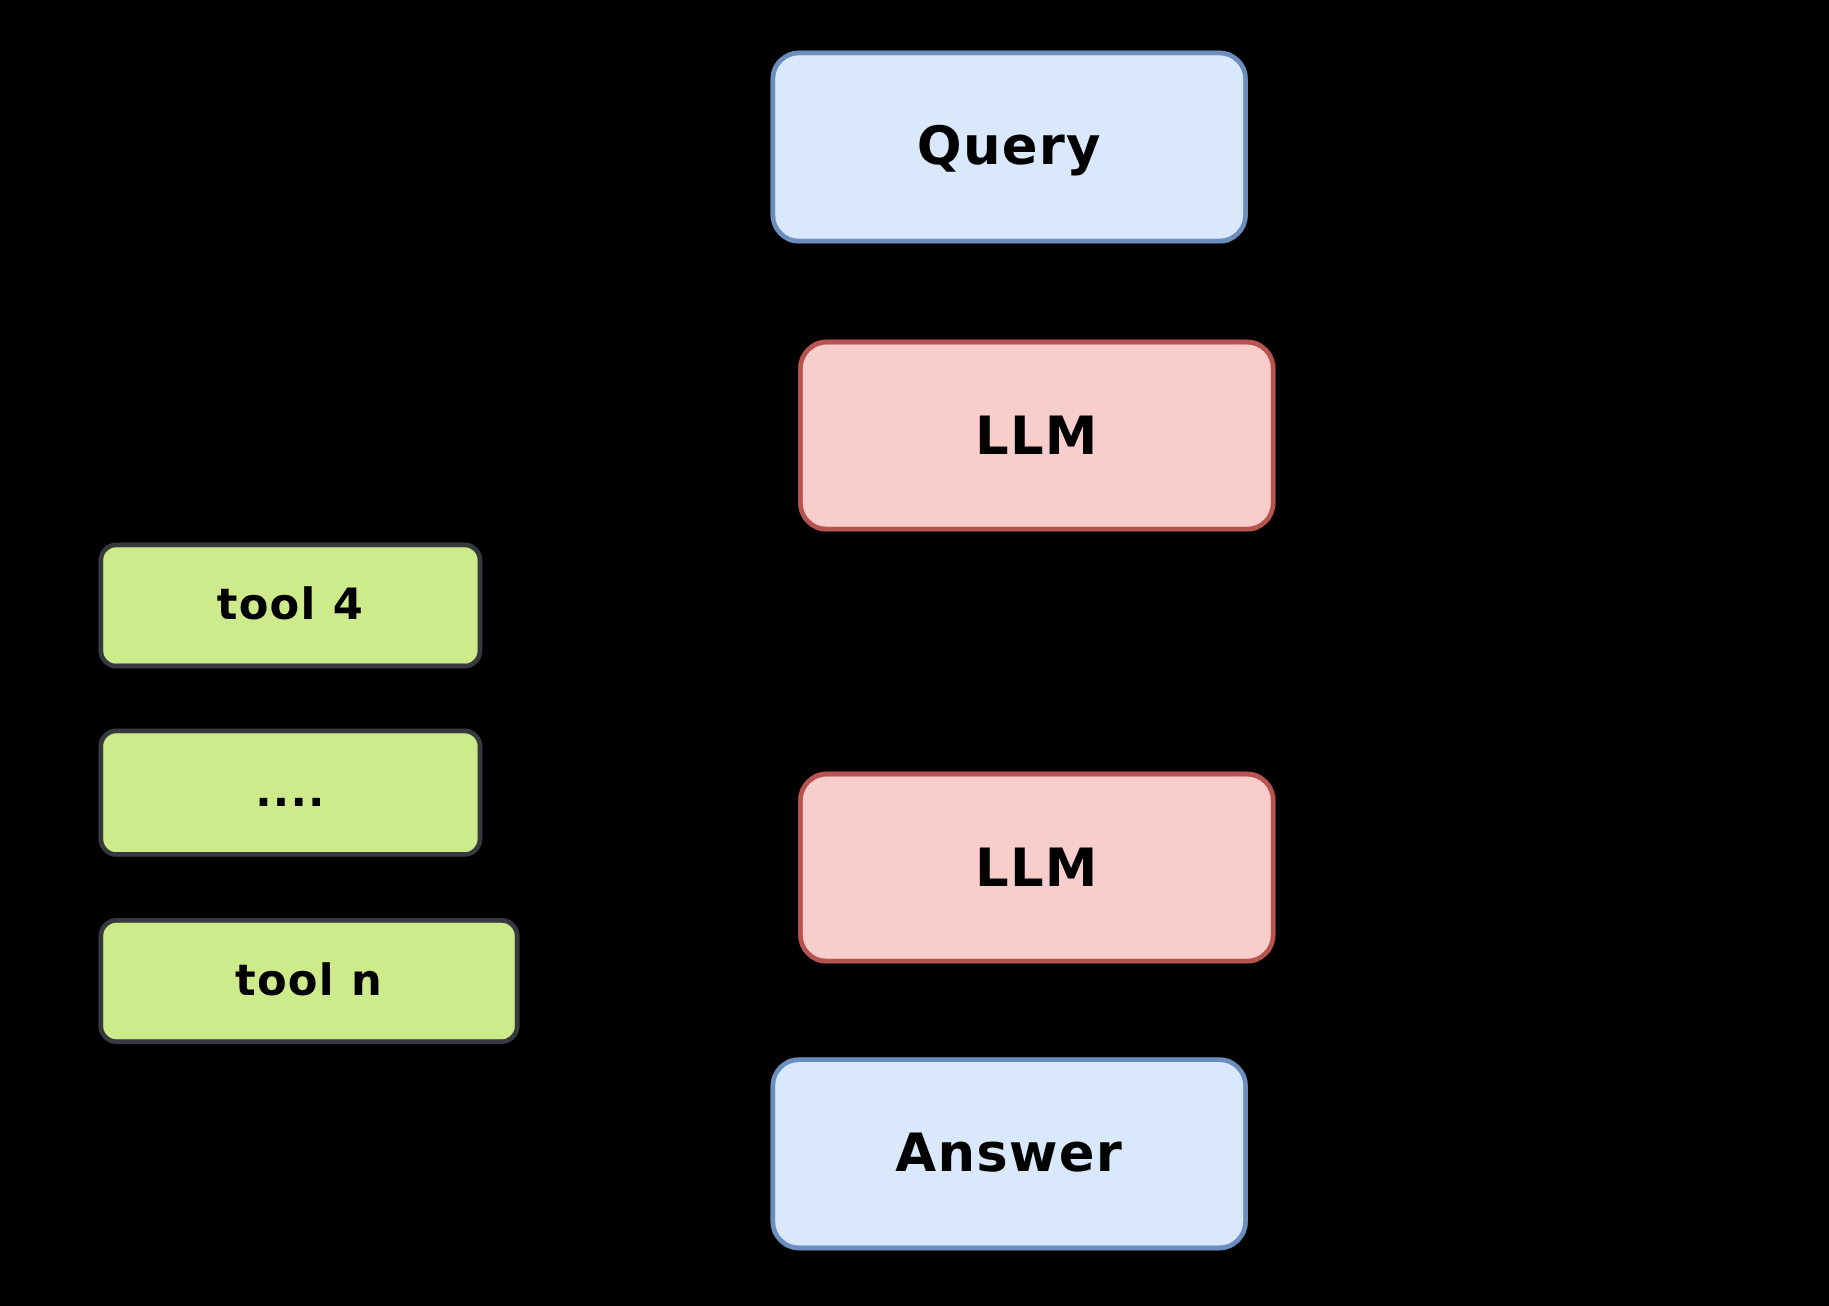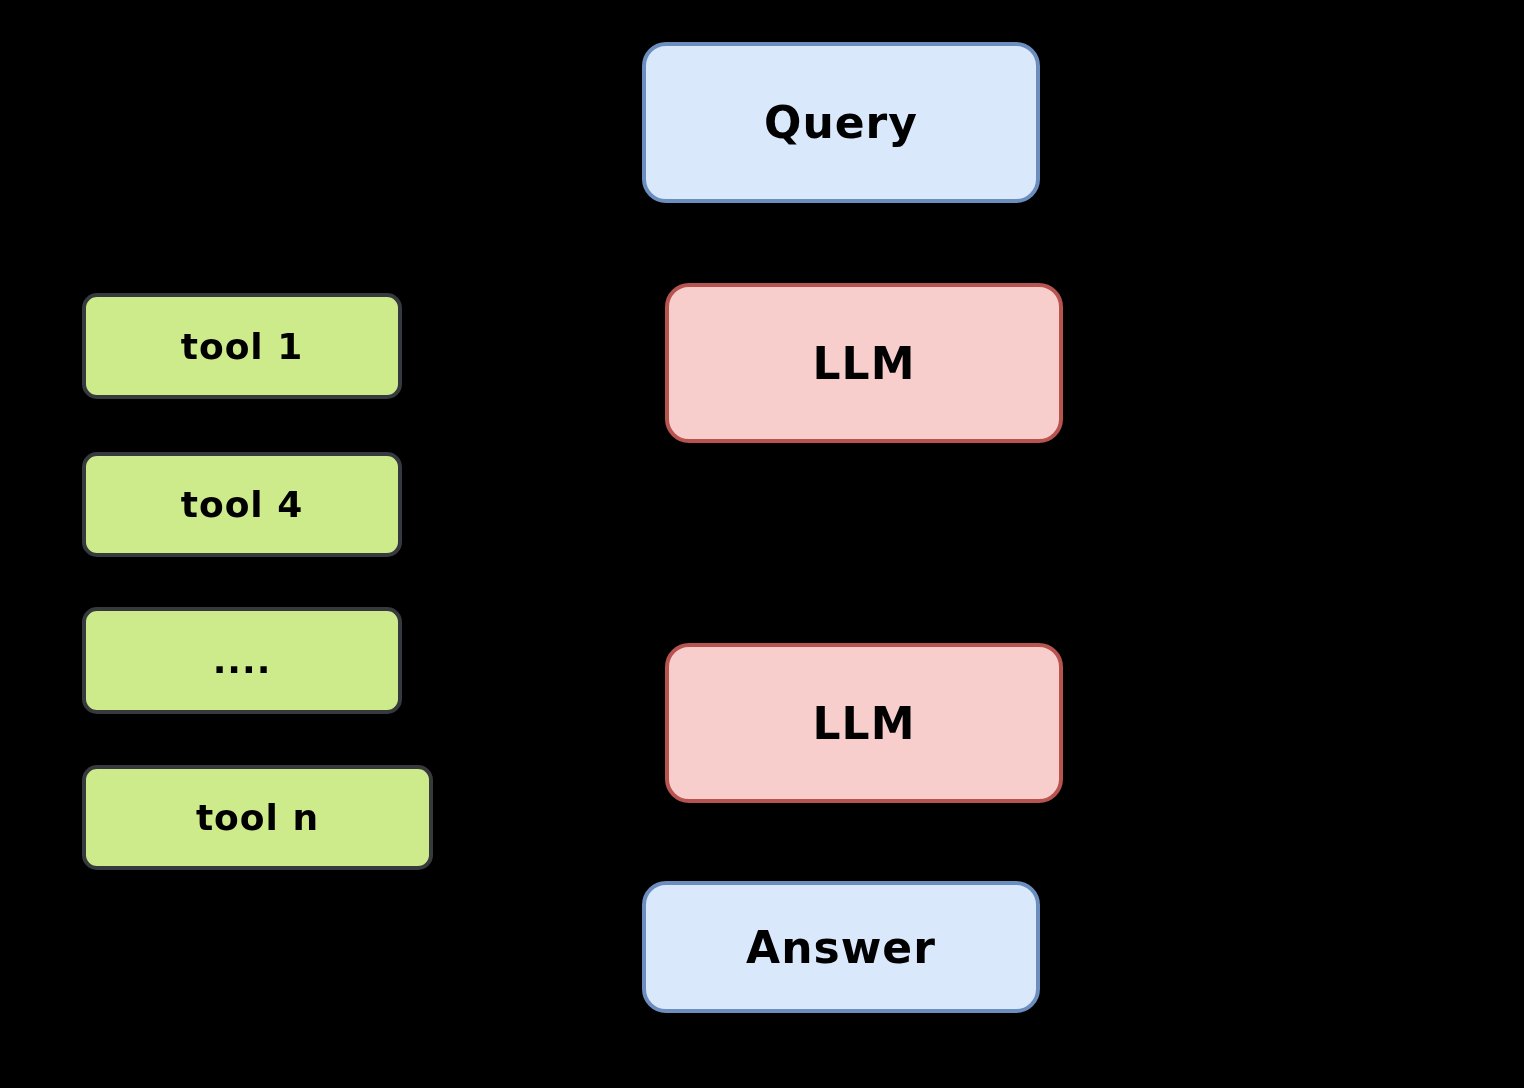--- a/index.html
+++ b/index.html
@@ -32,44 +32,41 @@
   .tool{
     background:var(--tool_fill,#cdeb8b);
     border:4px solid var(--tool_stroke,#36393d);
     border-radius:15px;
     font-size:36px;font-weight:600;
   }
   
   .n-query {left:642px;top:42px;width:398px;height:161px;}
   .n-llm1  {left:642px;top:283px;width:398px;height:160px;}
   .n-llm2  {left:642px;top:643px;width:398px;height:160px;}
-  .n-answer{left:642px;top:881px;width:398px;height:132px;}
+  .n-answer{left:642px;top:881px;width:398px;height:161px;}
   
   .n-tool1 {left:82px;top:293px;width:320px;height:106px;}
   .n-tool2 {left:82px;top:452px;width:320px;height:105px;}
   .n-dots  {left:82px;top:607px;width:320px;height:107px;}
   .n-tooln {left:82px;top:765px;width:351px;height:105px;}
   
   .arrowhead{
     position:absolute;left:630px;top:714px;
     width:0;height:0;
     border-top:8px solid transparent;
     border-bottom:8px solid transparent;
     border-left:16px solid #000;
   }
   .lbl{pointer-events:none;}
 </style>
 </head>
 <body>
 
 <div class="stage">
 
-  <div class="node tool n-tool1">
-    <span class="lbl">tool 1</span>
-  </div>
   <div class="node tool n-tool2">
     <span class="lbl">tool 4</span>
   </div>
   <div class="node tool n-dots">
     <span class="lbl">....</span>
   </div>
   <div class="node tool n-tooln">
     <span class="lbl">tool n</span>
   </div>
 

